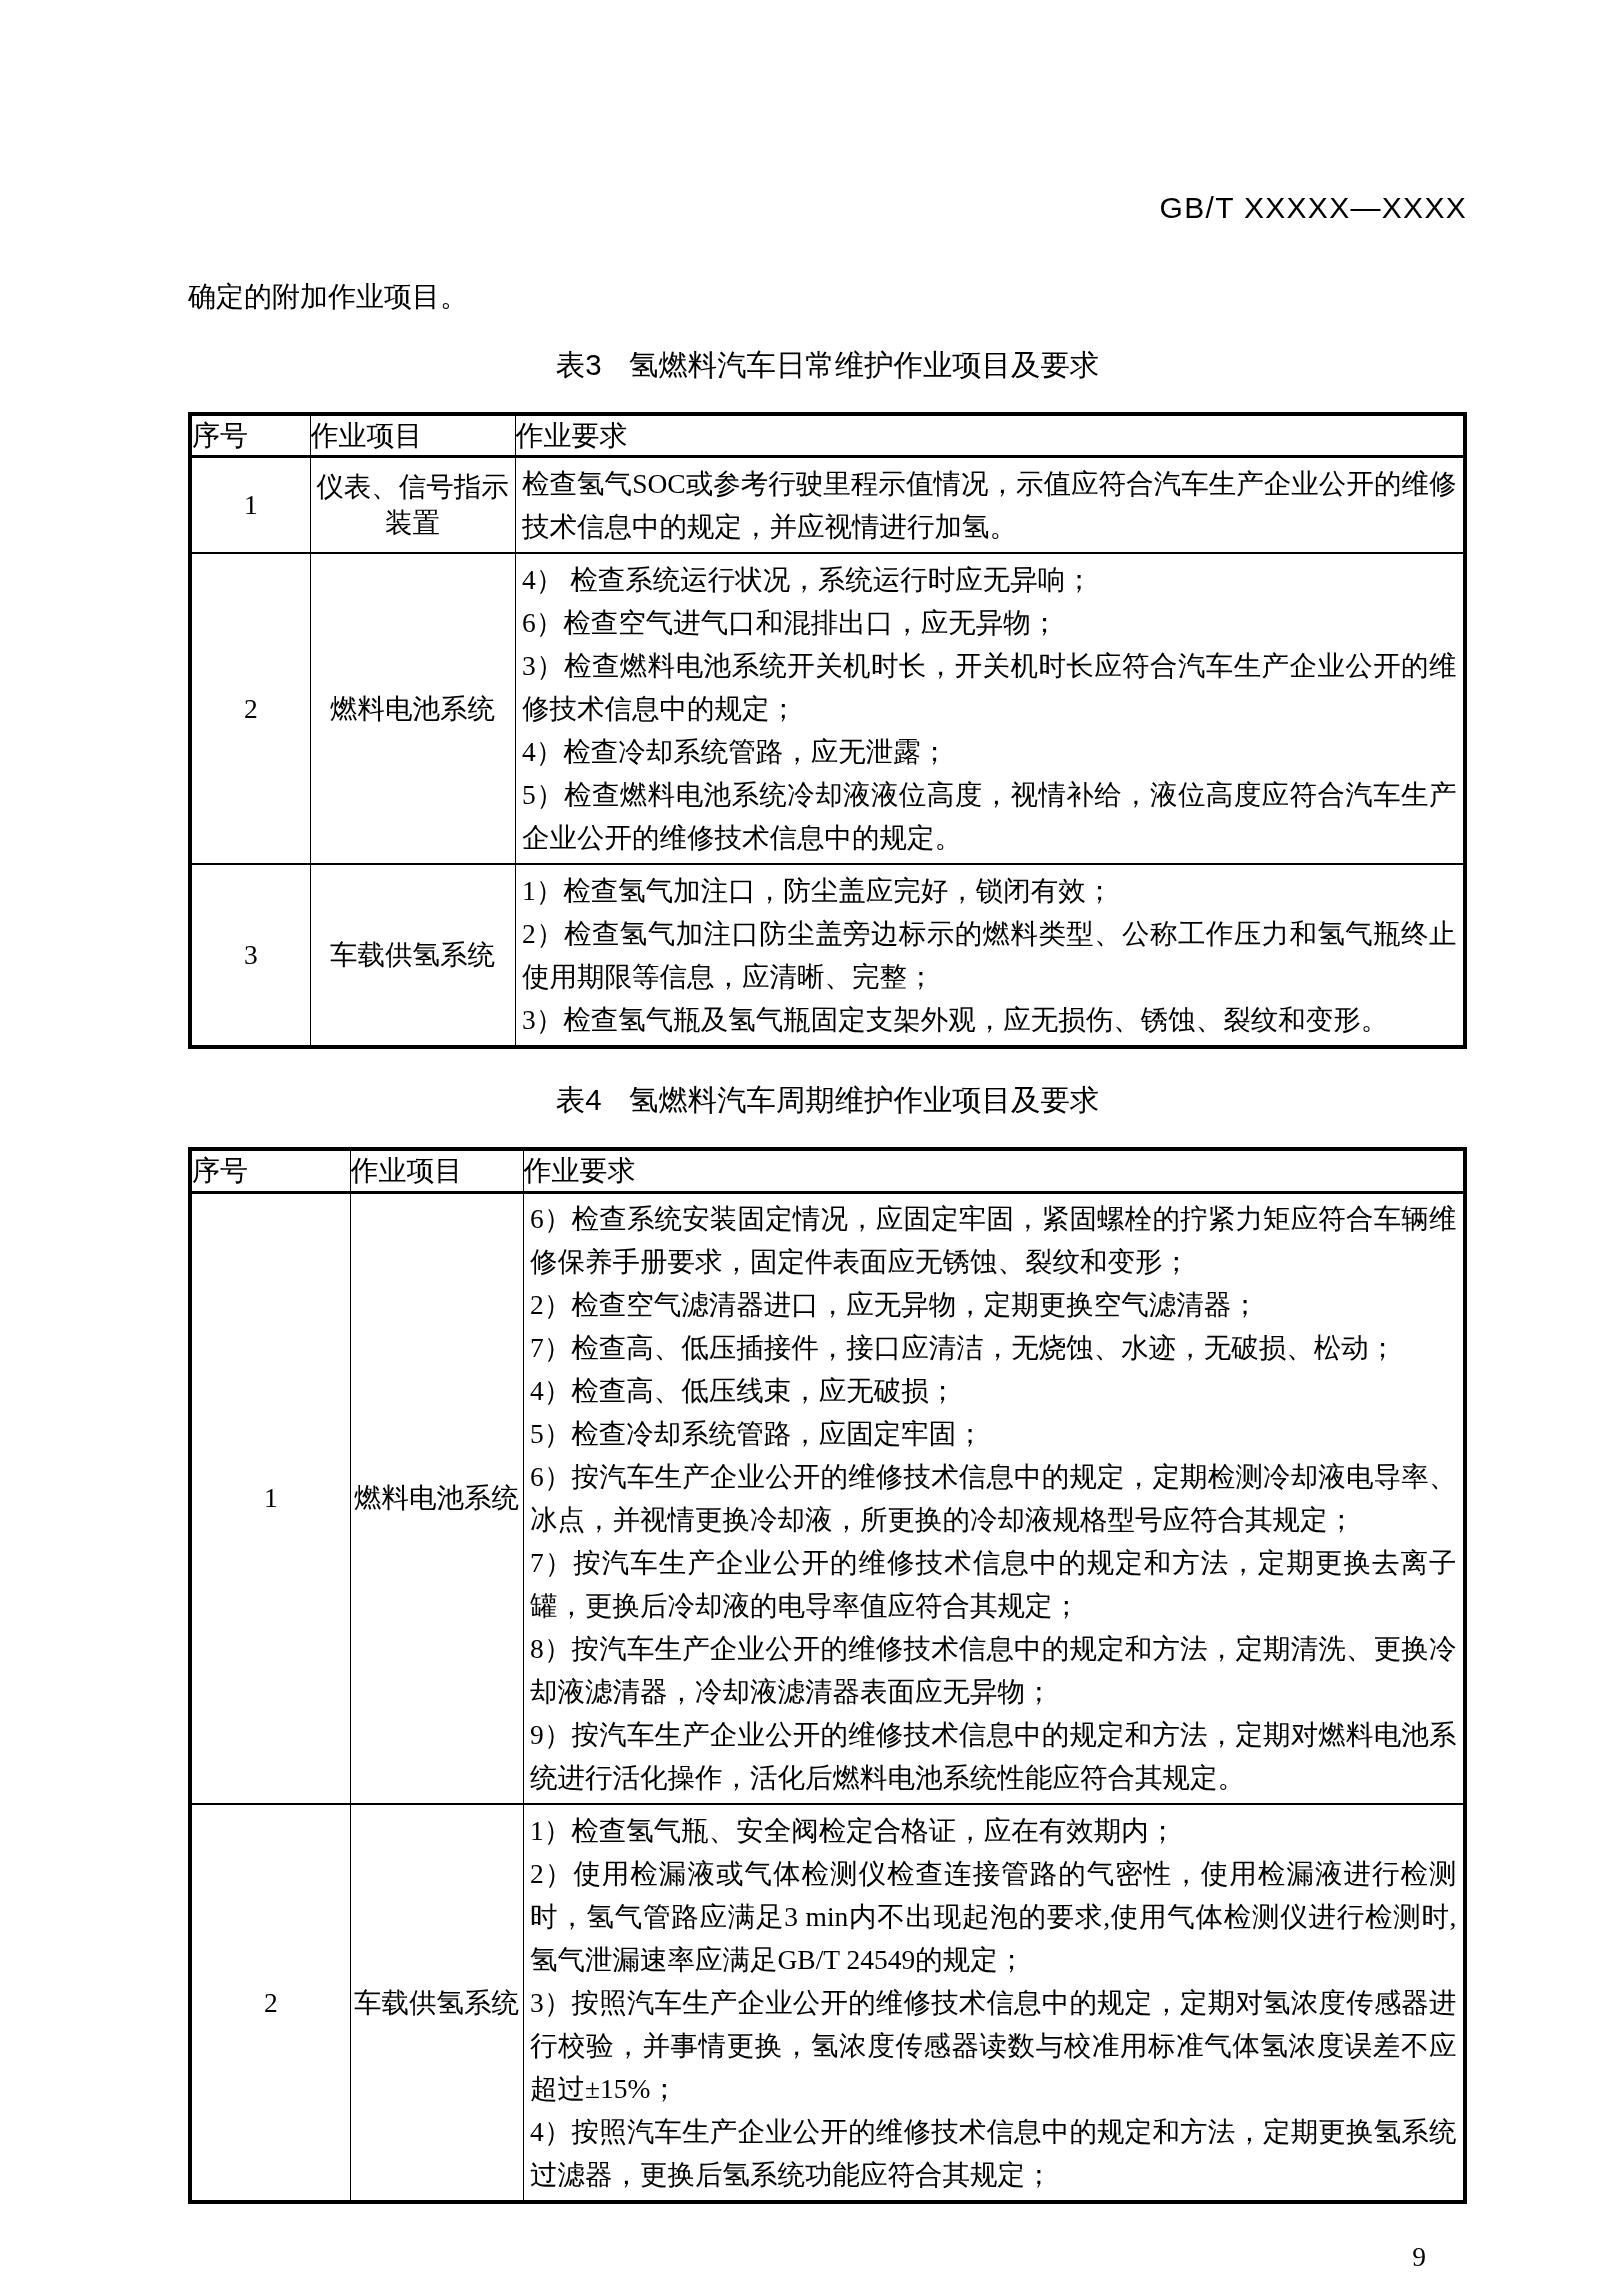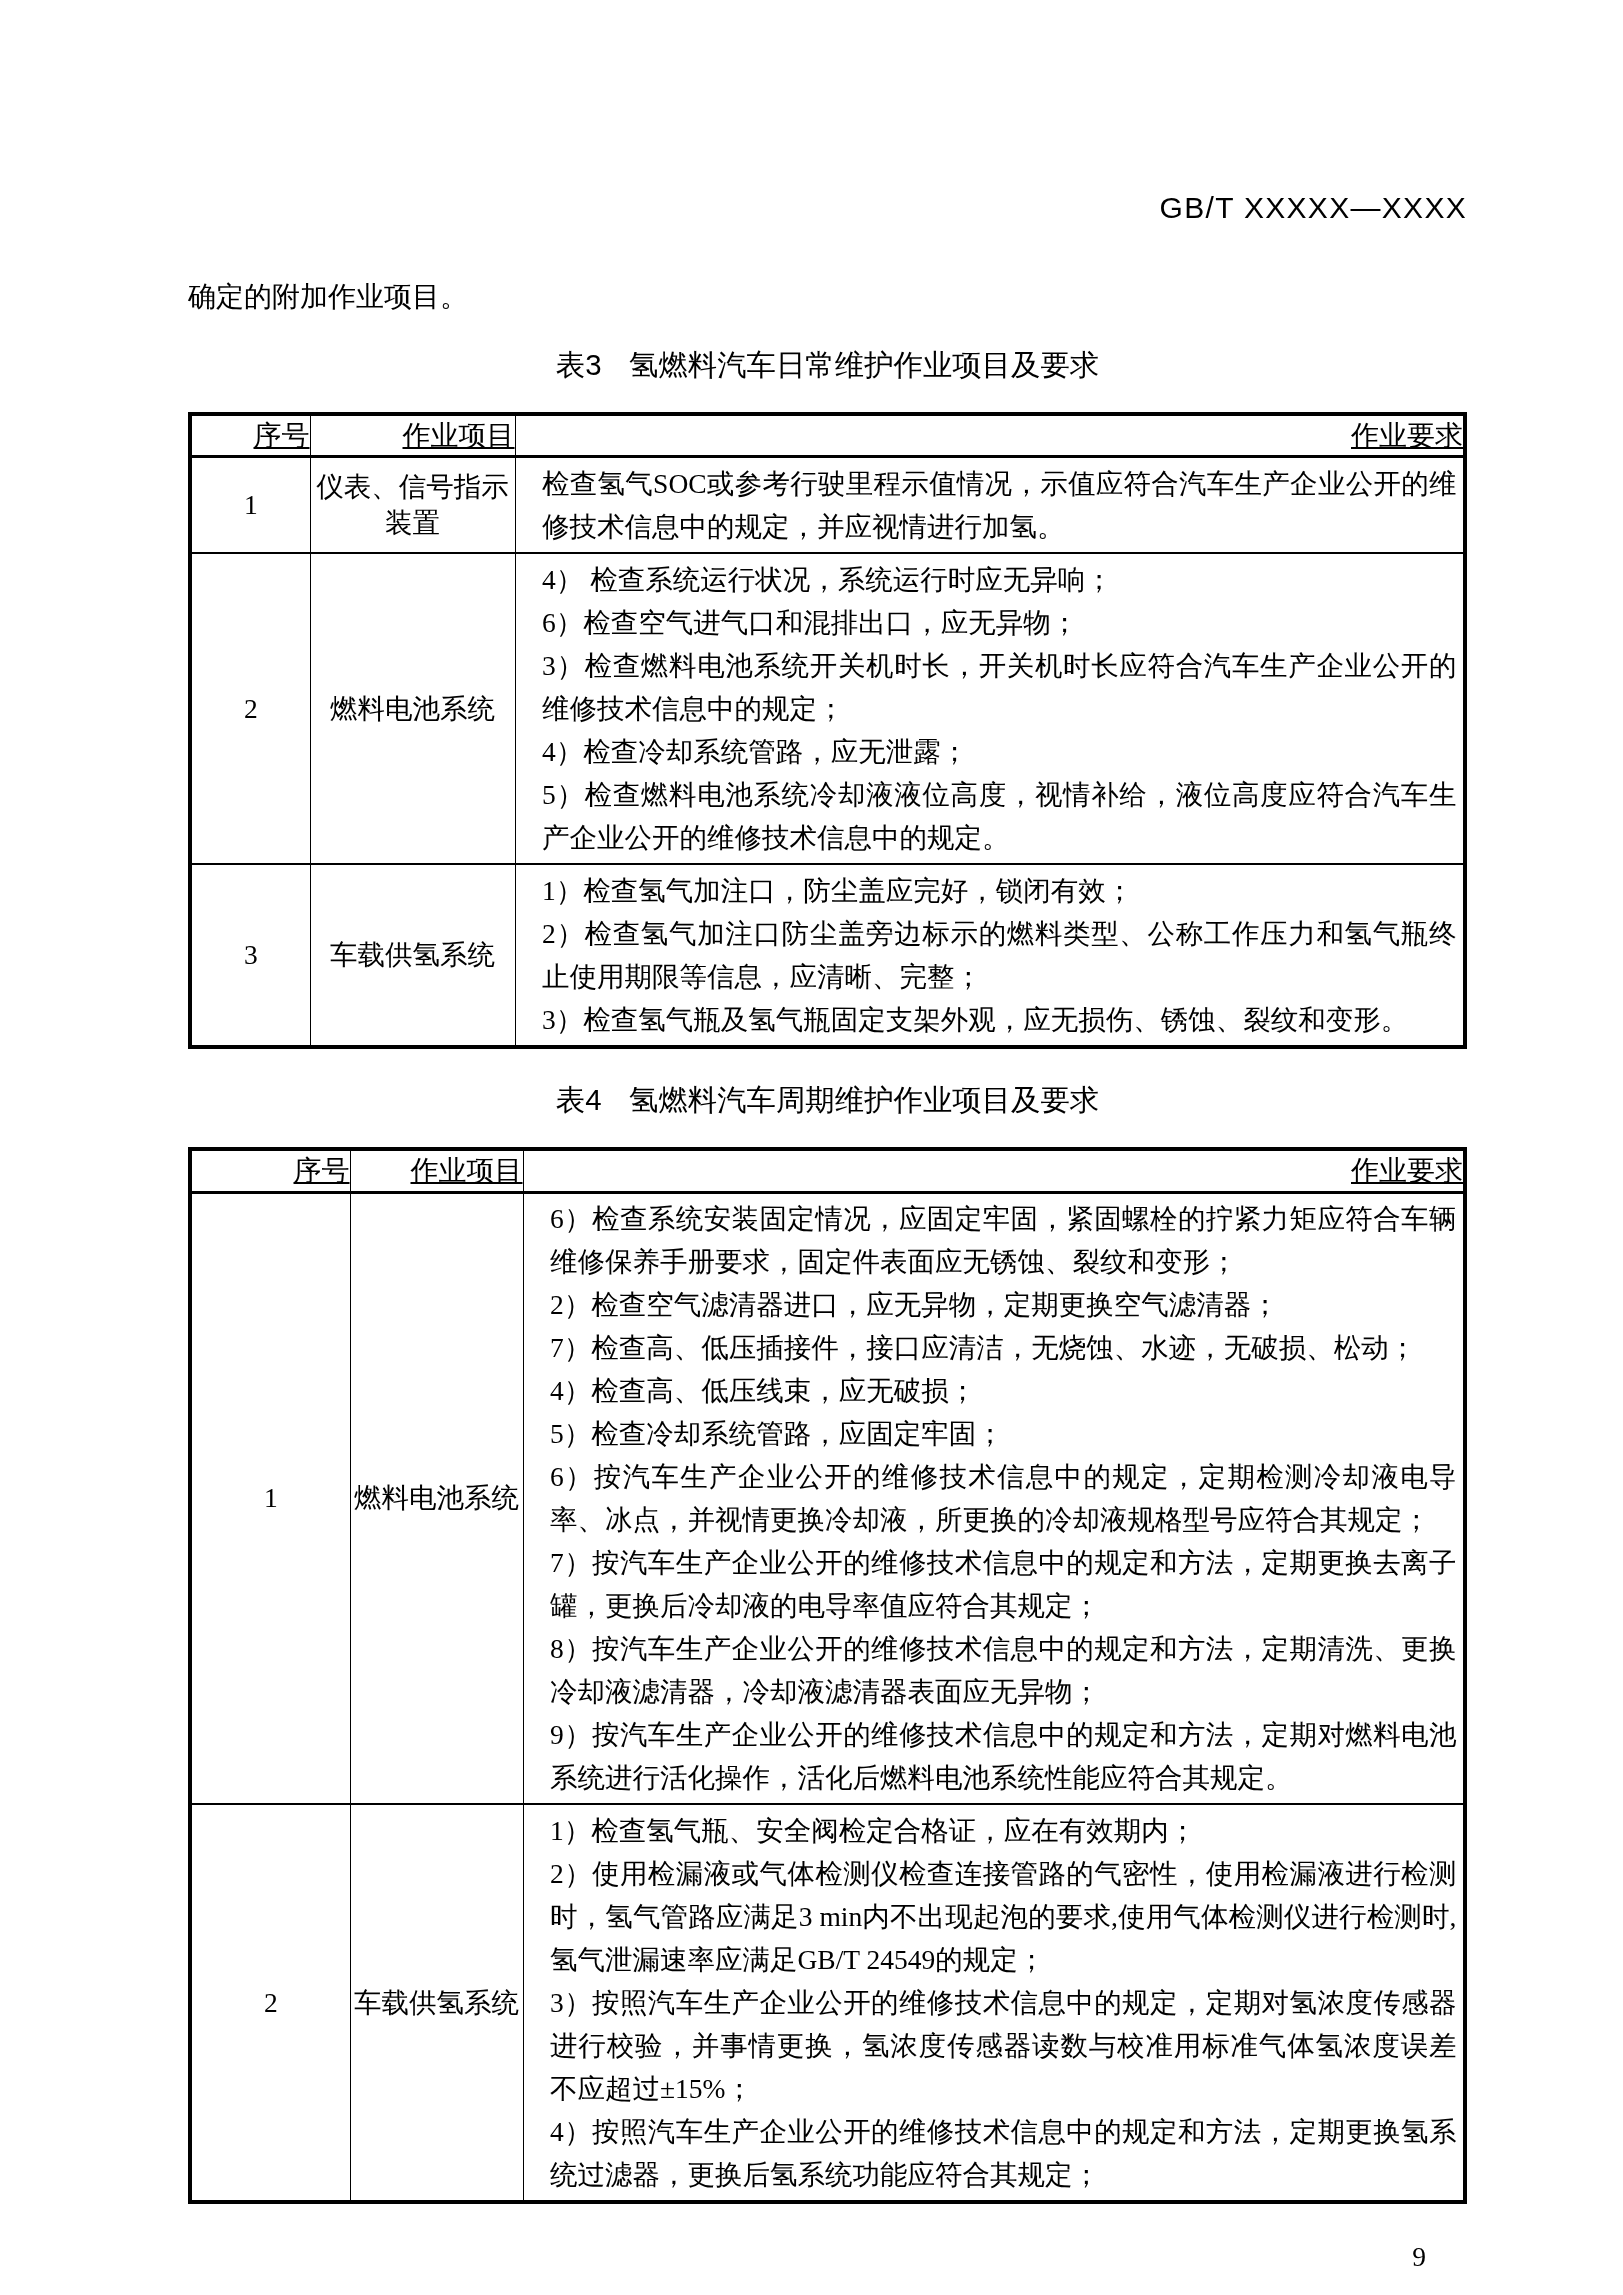--- a/index.html
+++ b/index.html
@@ -44,45 +44,44 @@
     width: 100%;
     border-collapse: collapse;
     table-layout: fixed;
     border: 4.6px solid #000;
   }
   .gbt-table th {
     border: 1.3px solid #000;
     border-bottom: 3.9px solid #000;
     font-weight: normal;
     font-size: 28px;
-    text-align: right;
+    text-align: left;
     vertical-align: middle;
     padding: 0;
-    text-decoration: underline;
   }
   .gbt-table td {
     border: 2px solid #000;
     vertical-align: middle;
     font-size: 27.5px;
     padding: 0;
   }
   .gbt-table td.no-cell,
   .gbt-table td.item-cell {
     text-align: center;
     border-left-width: 1.3px;
     border-right-width: 1.3px;
   }
   .gbt-table td.req-cell {
     text-align: left;
     padding: 3.9px 6.5px;
     line-height: 43px;
     border-left-width: 1.3px;
     border-right-width: 1.3px;
   }
-  .req-cell .req-item { text-align: justify; margin-left: 20px; }
+  .req-cell .req-item { text-align: justify; }
   
   .t3-head { height: 43px; }
   .t3-r1 { height: 85px; }
   .t3-r2 { height: 301px; }
   .t3-r3 { height: 168px; }
   .t4-head { height: 43px; }
   .t4-r1 { height: 595px; }
   .t4-r2 { height: 343px; }
   .page-number {
     margin-top: 37px;

